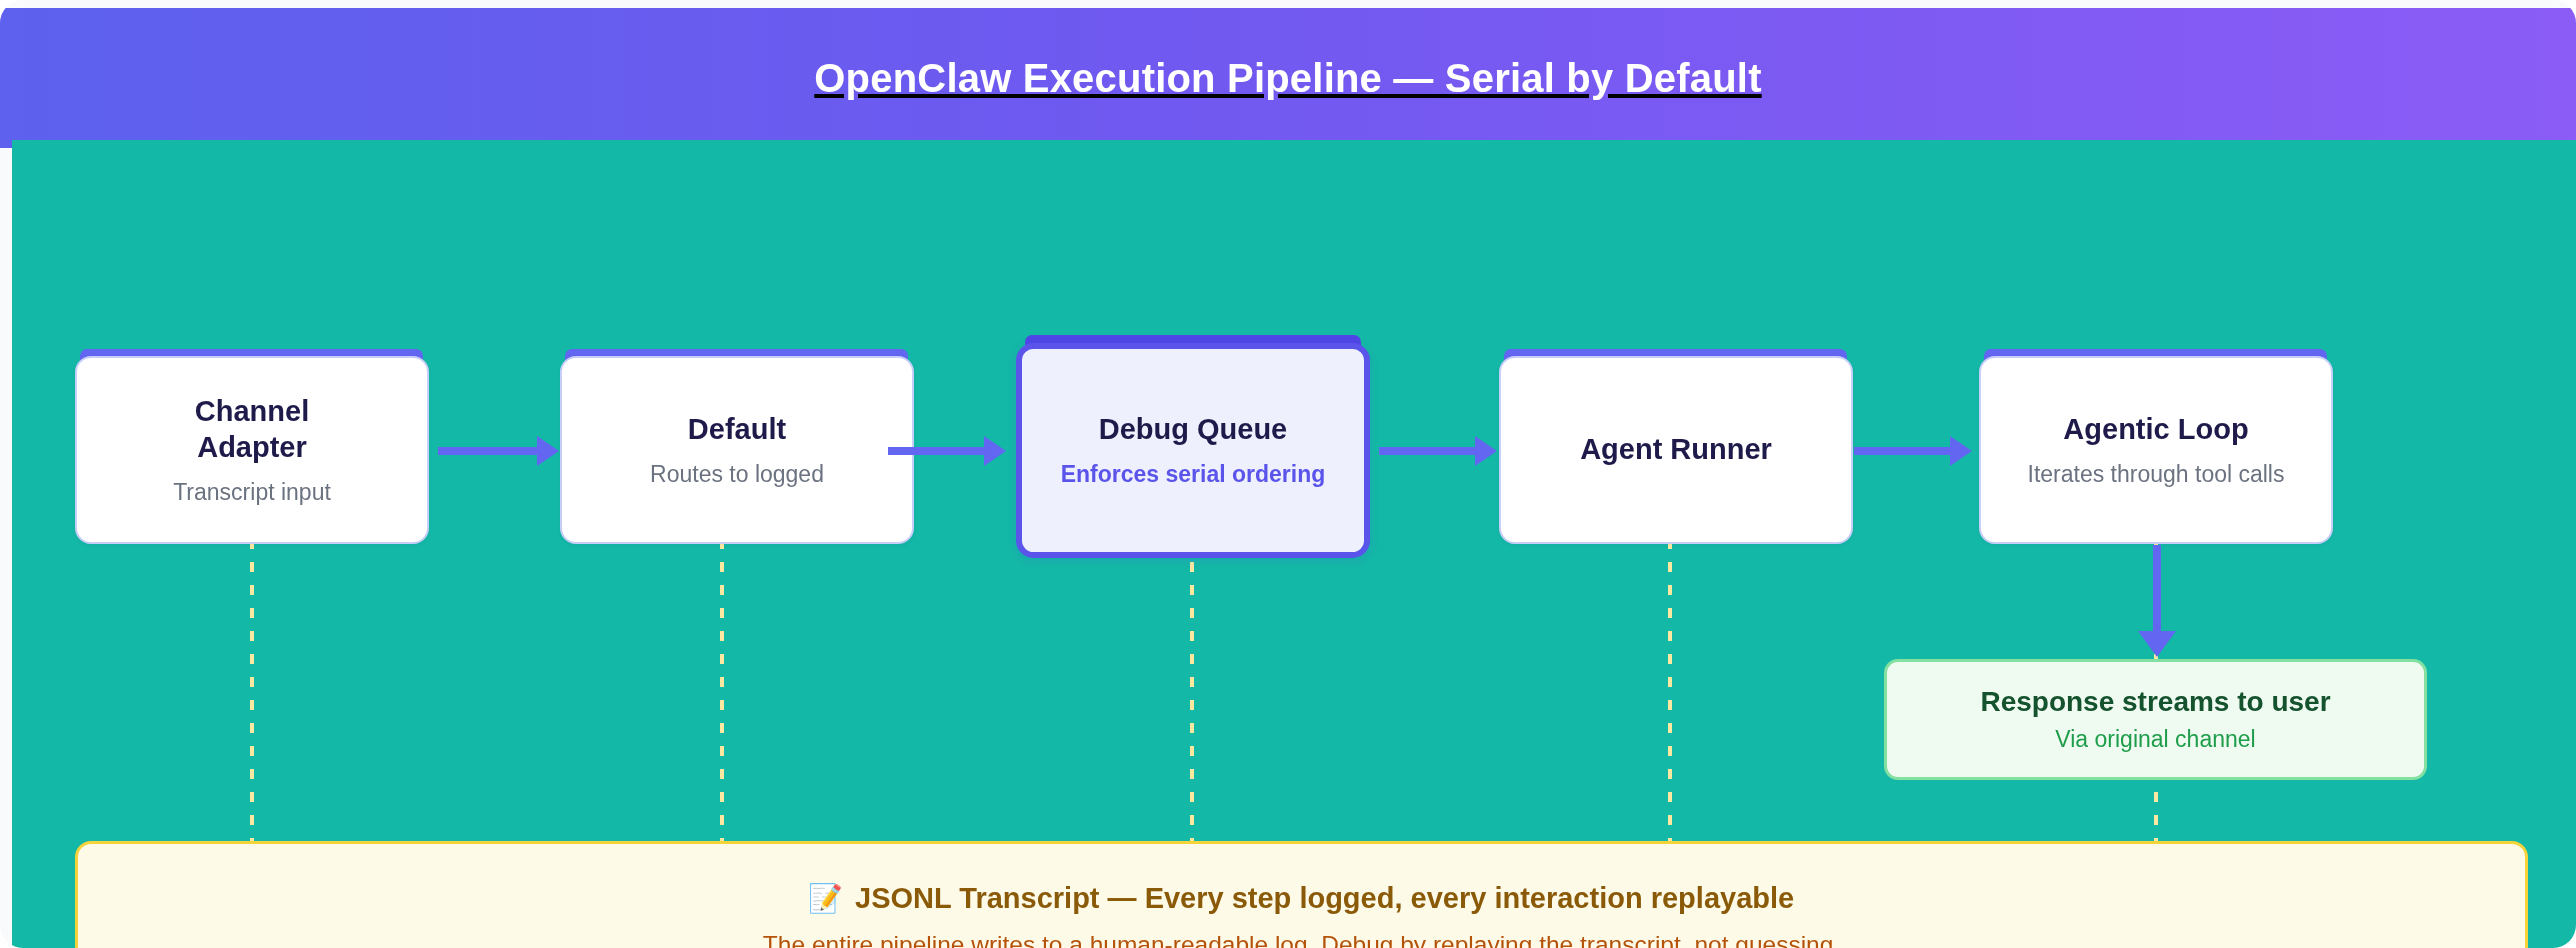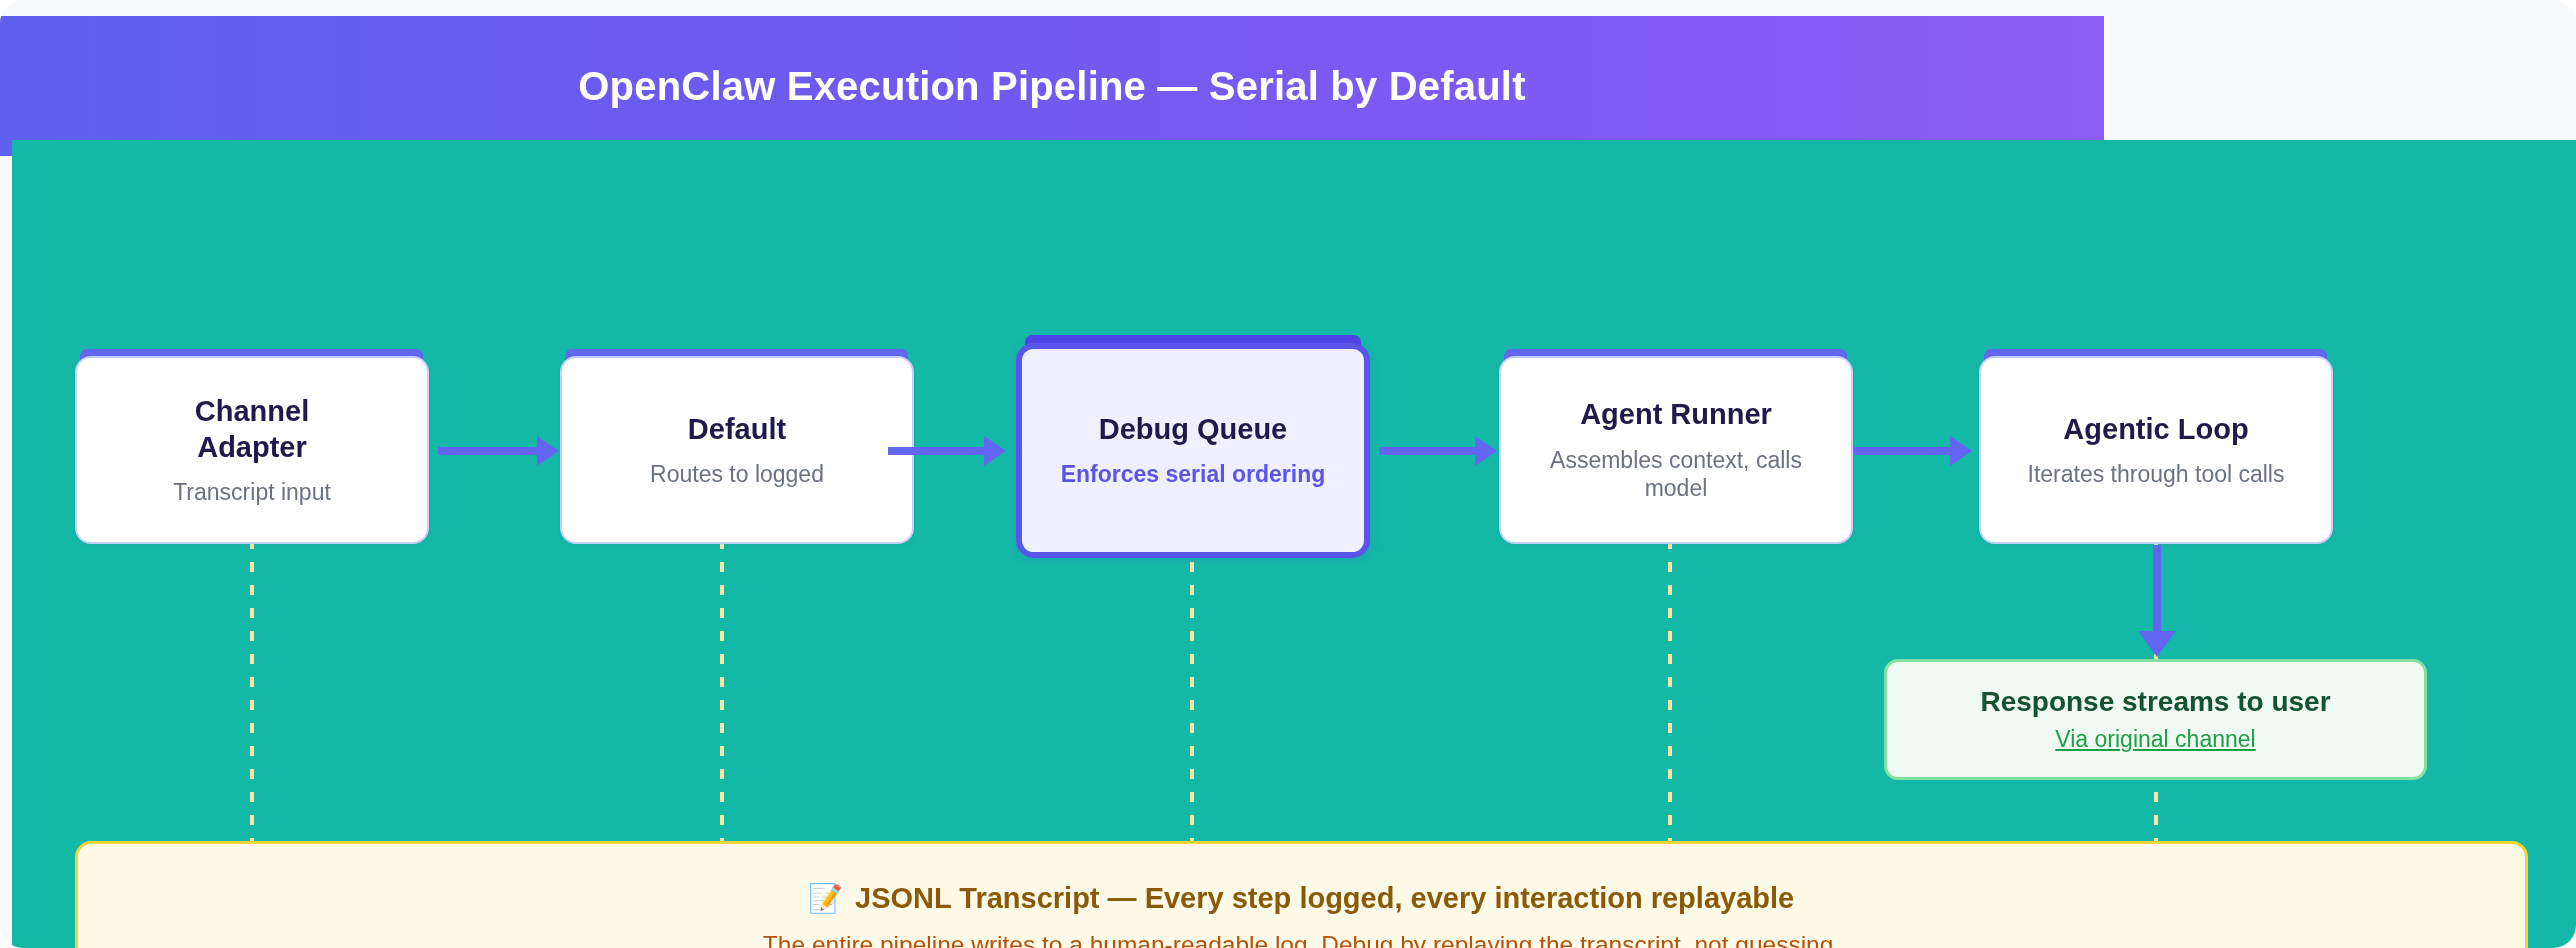--- a/index.html
+++ b/index.html
@@ -17,27 +17,28 @@
     width: 2576px;
     height: 948px;
     background: #f9fafb;
     border-radius: 23px;
     overflow: hidden;
   }
 
   
   #header {
     position: absolute;
-    left: 0; top: 16px;
-    width: 2104px;
+    left: 0; top: 8px;
+    width: 2576px;
     height: 140px;
     background: linear-gradient(90deg, #5d61ee 0%, #7059f0 45%, #8b5cf6 100%);
     display: flex;
     align-items: center;
     justify-content: center;
+    text-decoration: underline;
   }
   #header-title {
     color: #ffffff;
     font-size: 40px;
     font-weight: bold;
     letter-spacing: 0.2px;
     text-align: center;
   }
 
   
@@ -178,21 +179,20 @@
   #response-title {
     font-size: 28px;
     font-weight: bold;
     color: #14532d;
   }
   #response-sub {
     margin-top: 8.8px;
     font-size: 23px;
     color: #1e9e4a;
     text-align: center;
-    text-decoration: underline;
   }
 
   
   #transcript-banner {
     position: absolute;
     left: 63px;
     top: 701px;
     width: 2453px;
     height: 158px;
     background: #fdfbe8;
@@ -273,21 +273,20 @@
 
     <div class="arrow-h" style="left:1367px; width:118px;">
       <div class="shaft"></div>
       <div class="head"></div>
     </div>
 
     <div class="node" style="left:1487px;text-decoration:underline;">
       <div class="node-bar"></div>
       <div class="node-card">
         <div class="node-title">Agent Runner</div>
-        <div class="node-sub">Assembles context, calls model</div>
       </div>
     </div>
 
     <div class="arrow-h" style="left:1842px; width:118px;">
       <div class="shaft"></div>
       <div class="head"></div>
     </div>
 
     <div class="node" style="left:1967px;">
       <div class="node-bar"></div>

